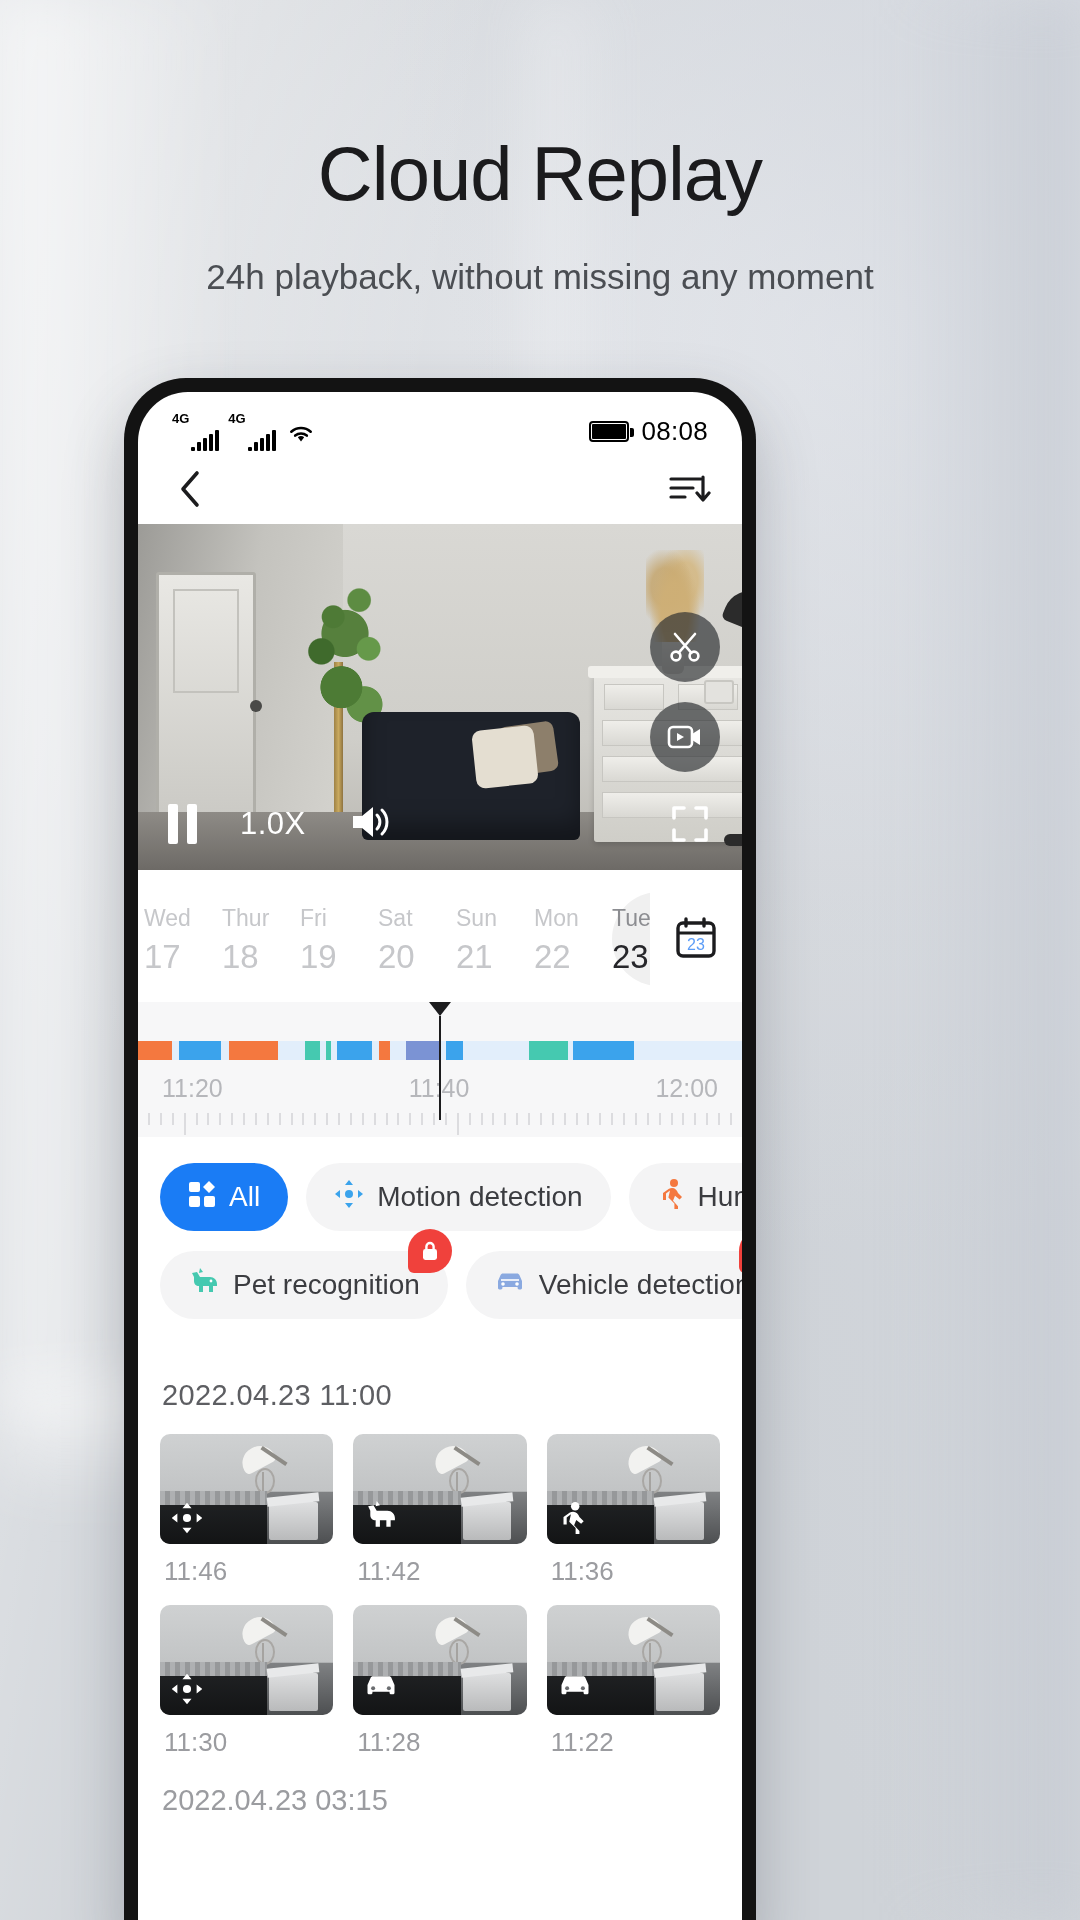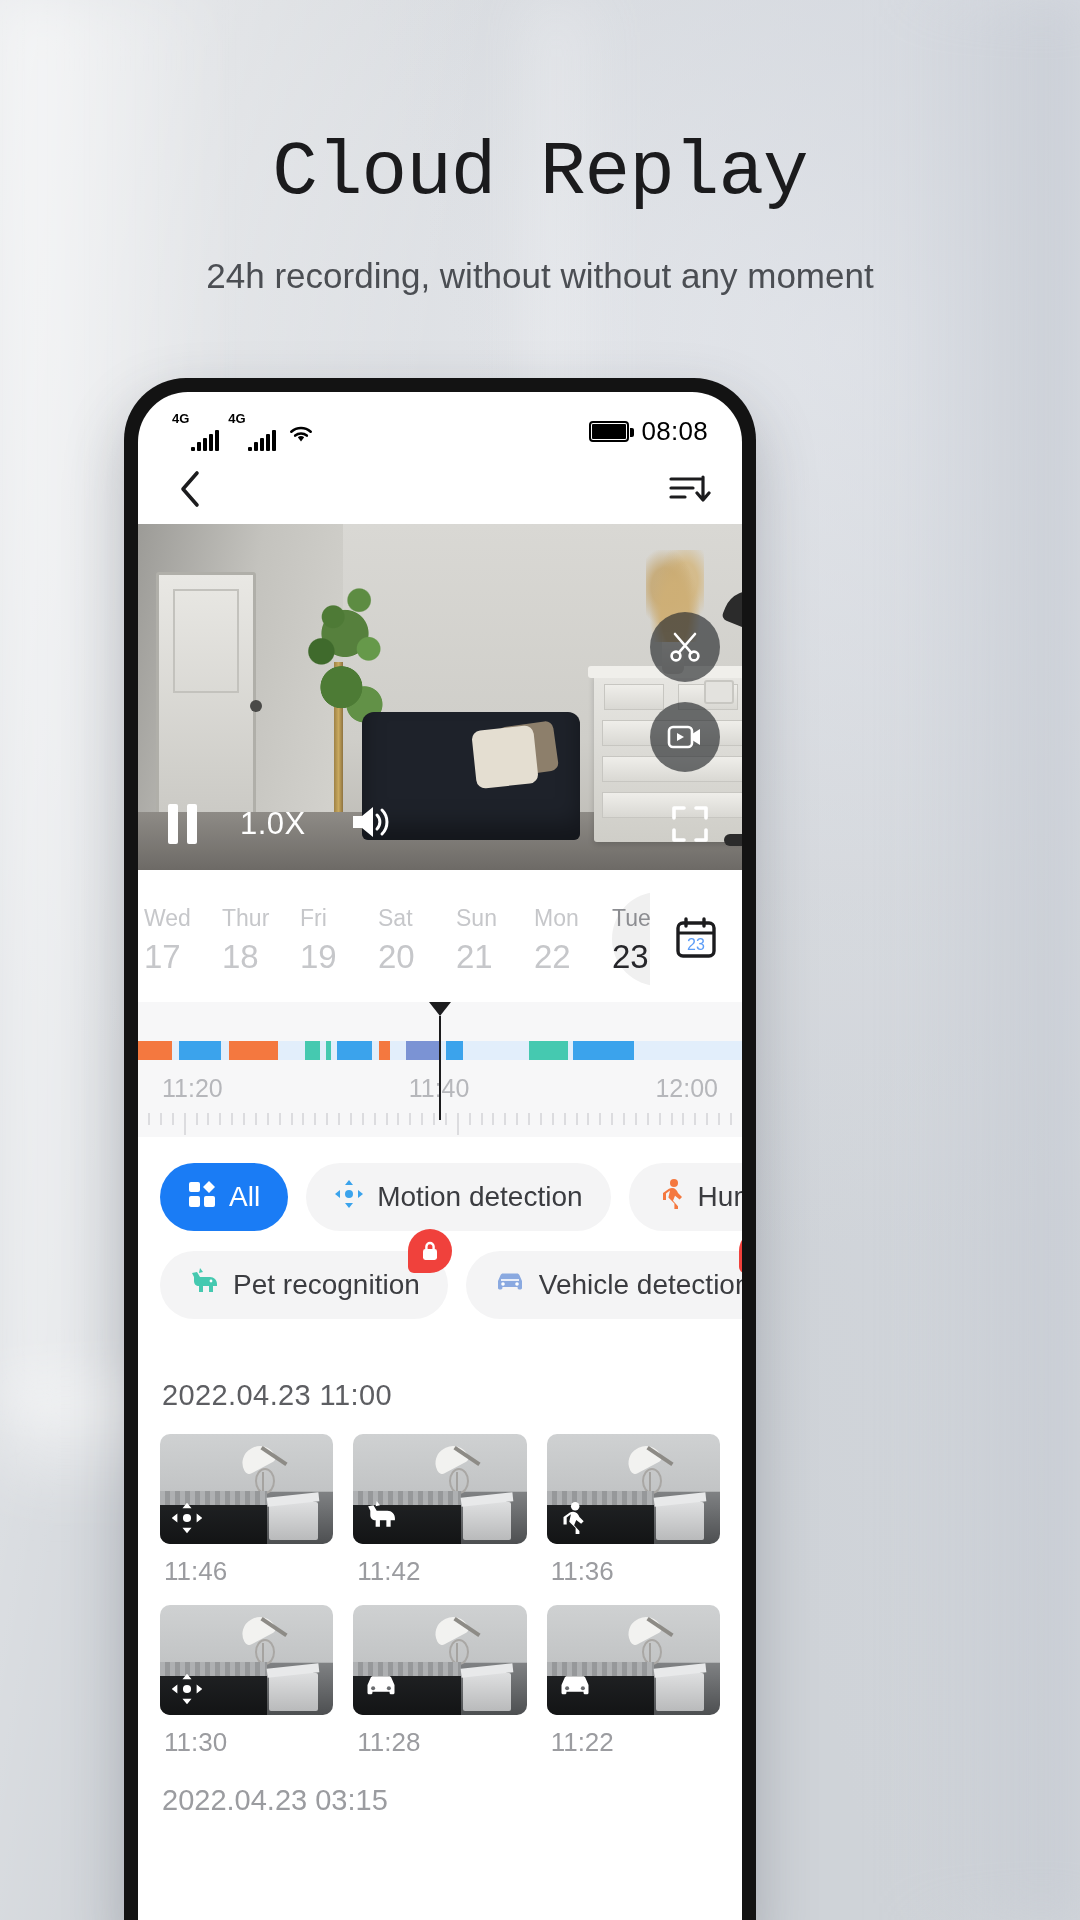--- a/index.html
+++ b/index.html
@@ -28,21 +28,21 @@
   .s1 { left:0; top:0; width:230px; height:1400px; }
   .s2 { left:530px; top:0; width:90px; height:900px; opacity:.55;}
   .s3 { left:0; top:1380px; width:320px; height:130px;
         background:linear-gradient(180deg, rgba(255,255,255,.7), rgba(255,255,255,0)); }
   .s4 { right:0; top:0; width:180px; height:1920px;
         background:linear-gradient(270deg, rgba(196,201,209,.65), rgba(255,255,255,0)); }
 
   
   .headline-wrap { position:absolute; top:130px; left:0; width:100%; text-align:center; z-index:5; }
   .headline {
-    font-size:76px; font-weight:400; color:#1b1b1d; letter-spacing:-1px;font-family:Liberation Mono, monospace;
+    font-size:76px; font-weight:400; color:#1b1b1d; letter-spacing:-1px;
   }
   .subhead {
     margin-top:38px; font-size:35px; line-height:1.28; color:#4b4e53; font-weight:400;
   }
 
   
   .phone {
     position:absolute; left:124px; top:378px;
     width:632px; height:1560px;
     background:#131313;
@@ -238,21 +238,21 @@
 
 <div class="bg">
   <div class="bg-streak s1"></div>
   <div class="bg-streak s2"></div>
   <div class="bg-streak s3"></div>
   <div class="bg-streak s4"></div>
 </div>
 
 <div class="headline-wrap">
   <div class="headline">Cloud Replay</div>
-  <div class="subhead">24h recording, without without any moment</div>
+  <div class="subhead">24h playback, without missing any moment</div>
 </div>
 
 <div class="phone">
  <div class="screen">
 
   <div class="statusbar">
     <div class="sb-left">
       <span class="net">
         <span class="g">4G</span>
         <span class="bars">

